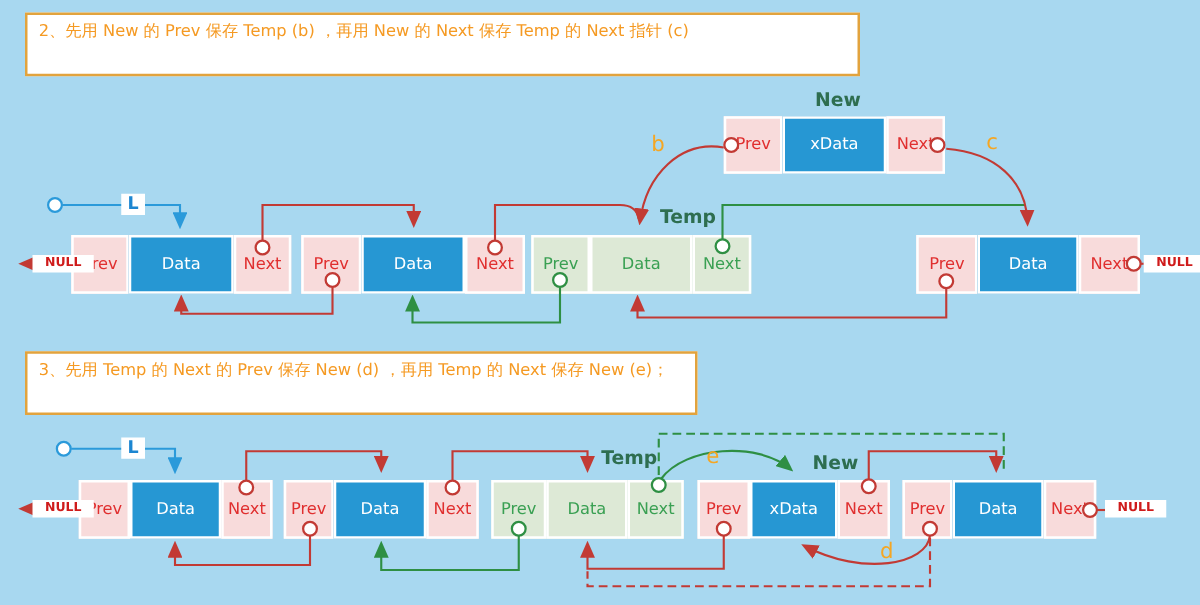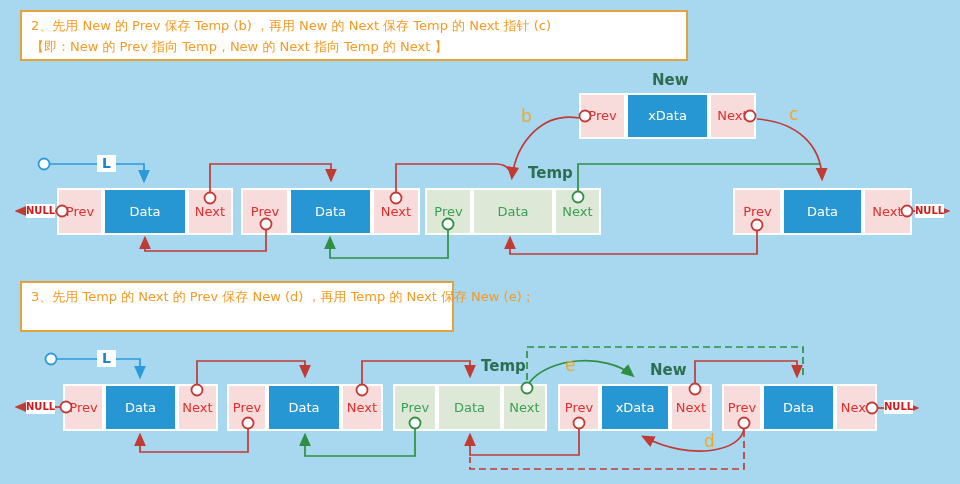--- a/index.html
+++ b/index.html
@@ -20,40 +20,39 @@
     box-sizing:border-box;border:2px solid #fff;height:47px;line-height:43px;
     text-align:center;font-size:13px;overflow:hidden;
   }
   .cell.pink{background:var(--pink-cell,#f8dbdb);color:var(--red-text,#e02f2f);}
   .cell.blue{background:var(--blue-cell,#2697d3);color:#fff;font-weight:normal;}
   .cell.green{background:var(--green-cell,#dde9d6);color:var(--green-text,#3aa053);}
   svg.wires{position:absolute;left:0;top:0;z-index:2;}
   .floatlbl{position:absolute;z-index:3;white-space:nowrap;}
   .nulltag{
     background:#fff;color:var(--null-text,#cf1b1b);
-    font-size:10px;font-weight:bold;line-height:14px;padding:0 0;
+    font-size:10px;font-weight:bold;line-height:14px;padding:0 10px;
   }
   .ltag{
     background:#fff;color:var(--l-text,#1c86d1);
     font-size:14px;font-weight:bold;line-height:17px;padding:0 5px;
   }
   .ptr-label{color:var(--label-green,#2e6e50);font-size:15px;font-weight:bold;}
   .letter{color:var(--orange-label,#f5a623);font-size:17px;}
 </style>
 </head>
 <body>
 
 <div id="canvas">
 
   <div class="titlebox" style="left:20px;top:10px;width:668px;height:51px">
     <div>2、先用 New 的 Prev 保存 Temp (b) ，再用 New 的 Next 保存 Temp 的 Next 指针 (c)</div>
-    <div>【即：New 的 Prev 指向 Temp，New 的 Next 指向 Temp 的 Next 】</div>
   </div>
 
-  <div class="titlebox" style="left:20px;top:281px;width:434px;height:51px">
+  <div class="titlebox" style="left:20px;top:281px;width:538px;height:51px">
     <div>3、先用 Temp 的 Next 的 Prev 保存 New (d) ，再用 Temp 的 Next 保存 New (e)；</div>
   </div>
 
   <div class="node" style="left:57px;top:188px">
     <div class="cell pink" style="width:46px">Prev</div>
     <div class="cell blue" style="width:84px">Data</div>
     <div class="cell pink" style="width:46px">Next</div>
   </div>
   <div class="node" style="left:241px;top:188px">
     <div class="cell pink" style="width:48px">Prev</div>

